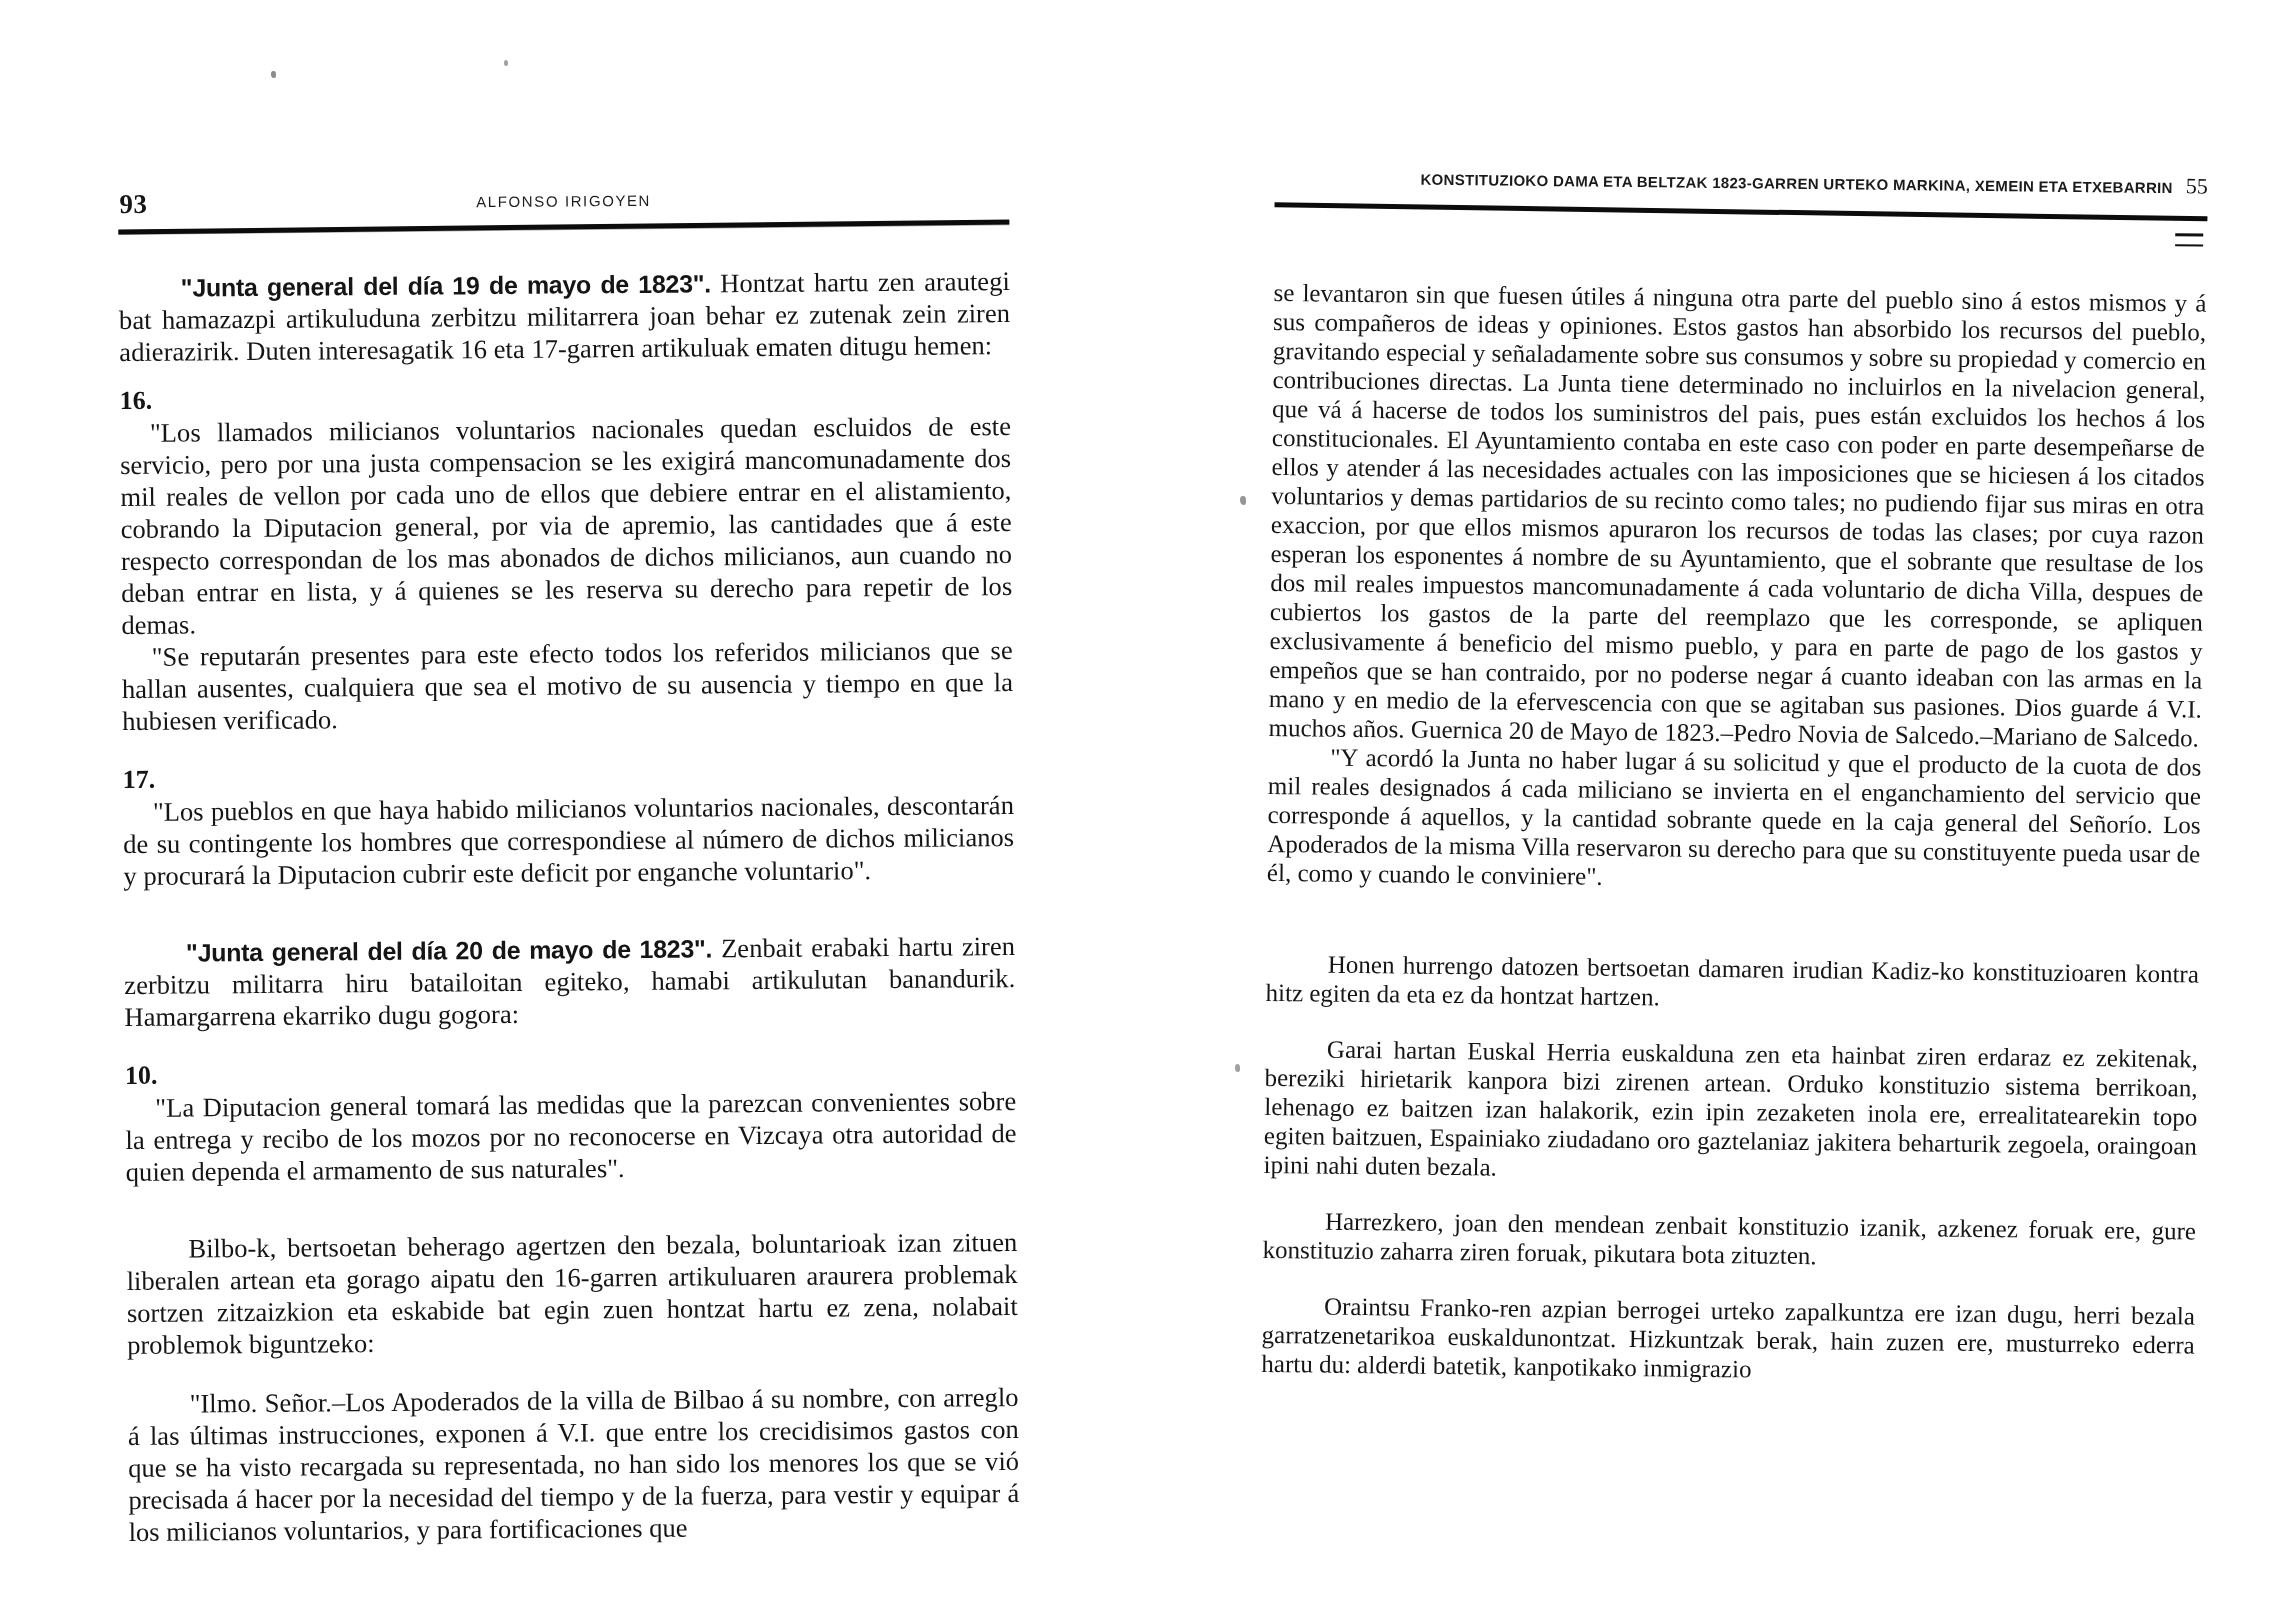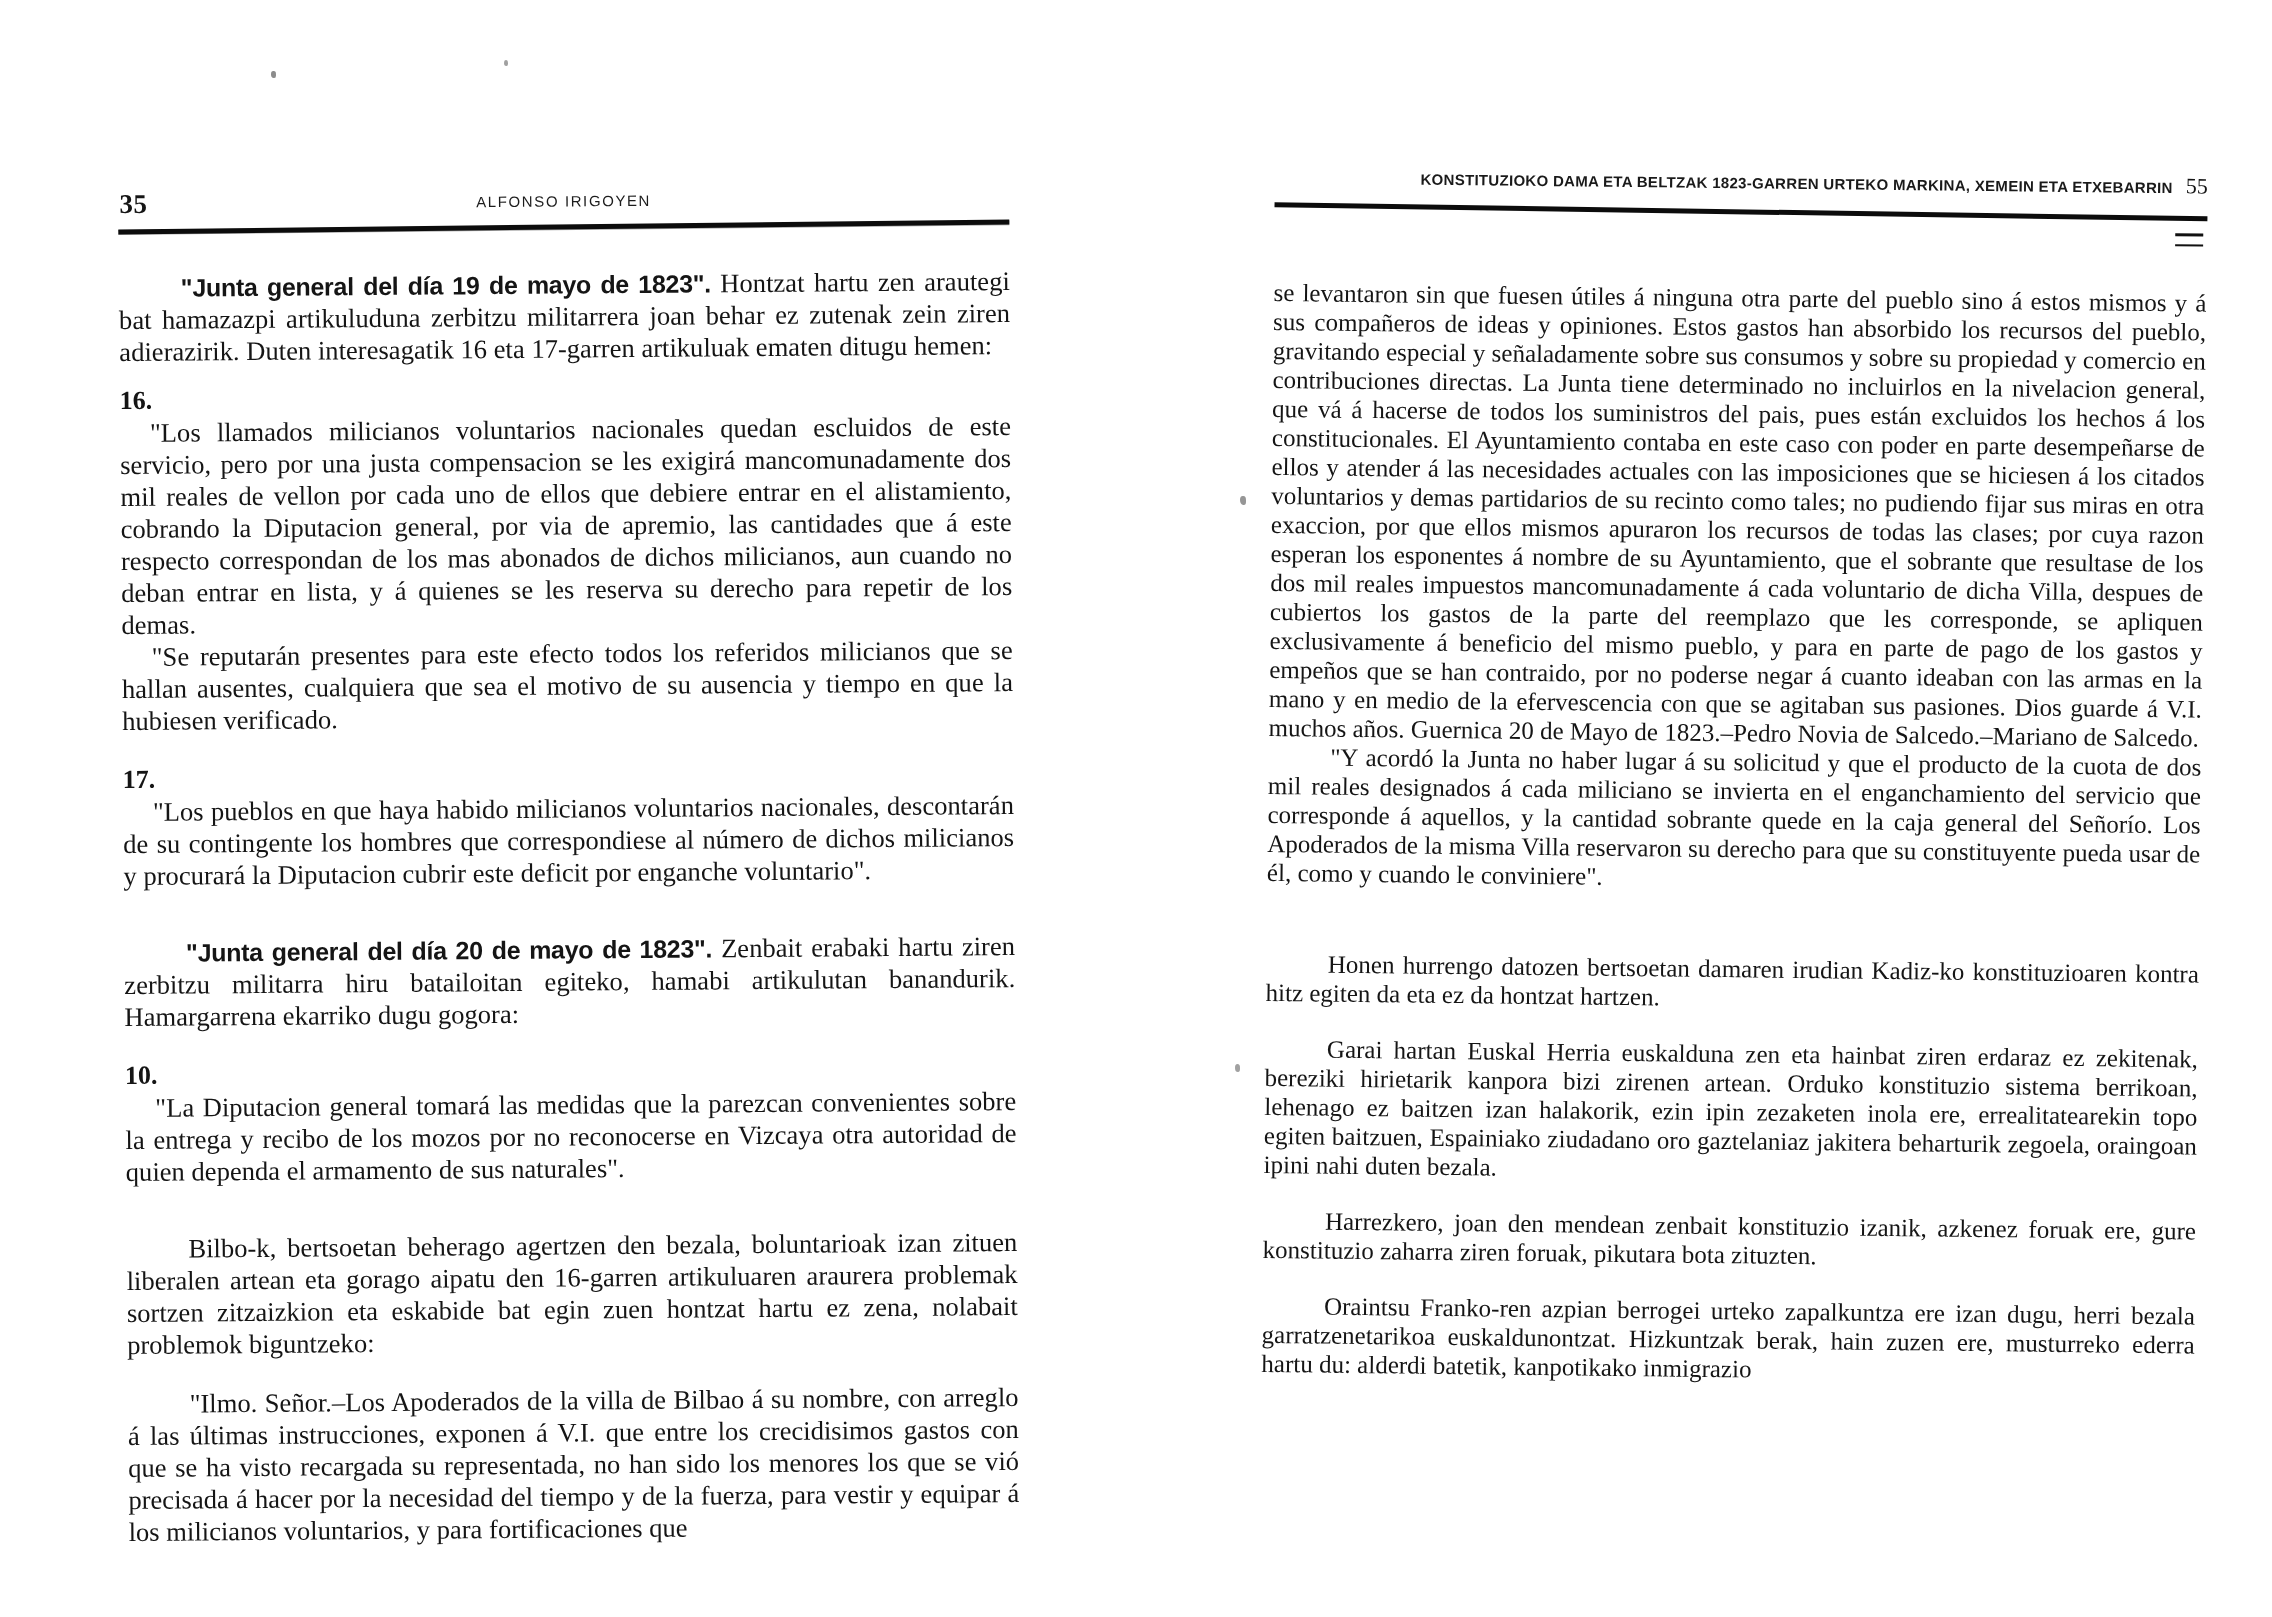--- a/index.html
+++ b/index.html
@@ -152,21 +152,21 @@
 
 <div id="scan">
 
   <div class="speck" id="speck-1"></div>
   <div class="speck" id="speck-2"></div>
   <div class="speck" id="speck-3"></div>
   <div class="speck" id="speck-4"></div>
 
   <div class="page page-left">
     <div class="header">
-      <span class="page-number">35</span>
+      <span class="page-number">93</span>
       <div class="running-head">ALFONSO IRIGOYEN</div>
     </div>
     <div class="head-rule"></div>
 
     <div class="body-block">
       <p class="ind-lg"><span class="lead">"Junta general del día 19 de mayo de 1823".</span> <span>Hontzat hartu zen arautegi bat hamazazpi artikuluduna zerbitzu militarrera joan behar ez zutenak zein ziren adierazirik. Duten interesagatik 16 eta 17-garren artikuluak ematen ditugu hemen:</span></p>
 
       <p class="num-head mt-sm">16.</p>
 
       <p class="ind-sm">"Los llamados milicianos voluntarios nacionales quedan escluidos de este servicio, pero por una justa compensacion se les exigirá mancomunadamente dos mil reales de vellon por cada uno de ellos que debiere entrar en el alistamiento, cobrando la Diputacion general, por via de apremio, las cantidades que á este respecto correspondan de los mas abonados de dichos milicianos, aun cuando no deban entrar en lista, y á quienes se les reserva su derecho para repetir de los demas.</p>

